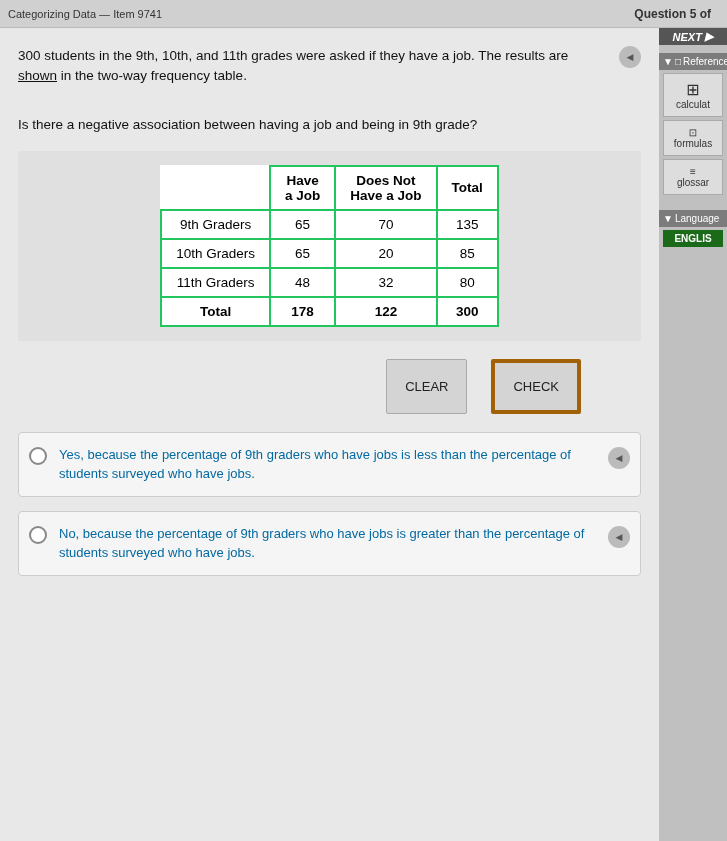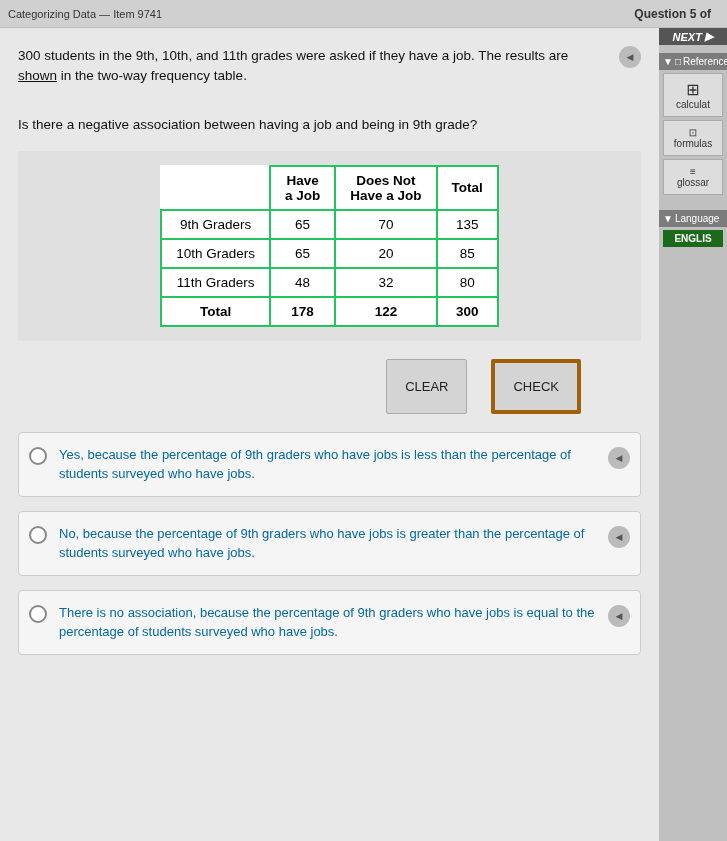--- a/index.html
+++ b/index.html
@@ -367,25 +367,20 @@
       <span class="answer-text">Yes, because the percentage of 9th graders who have jobs is less than the percentage of students surveyed who have jobs.</span>
       <div class="audio-btn"></div>
     </div>
 
     <div class="answer-option">
       <div class="radio-circle"></div>
       <span class="answer-text">No, because the percentage of 9th graders who have jobs is greater than the percentage of students surveyed who have jobs.</span>
       <div class="audio-btn"></div>
     </div>
 
-    <div class="answer-option">
-      <div class="radio-circle"></div>
-      <span class="answer-text">There is no association, because the percentage of 9th graders who have jobs is equal to the percentage of students surveyed who have jobs.</span>
-      <div class="audio-btn"></div>
-    </div>
 
   </div>
 
   <div class="right-sidebar">
     <div class="next-btn">
       <span>NEXT</span>
       <span>▶</span>
     </div>
 
     <div class="ref-section">

